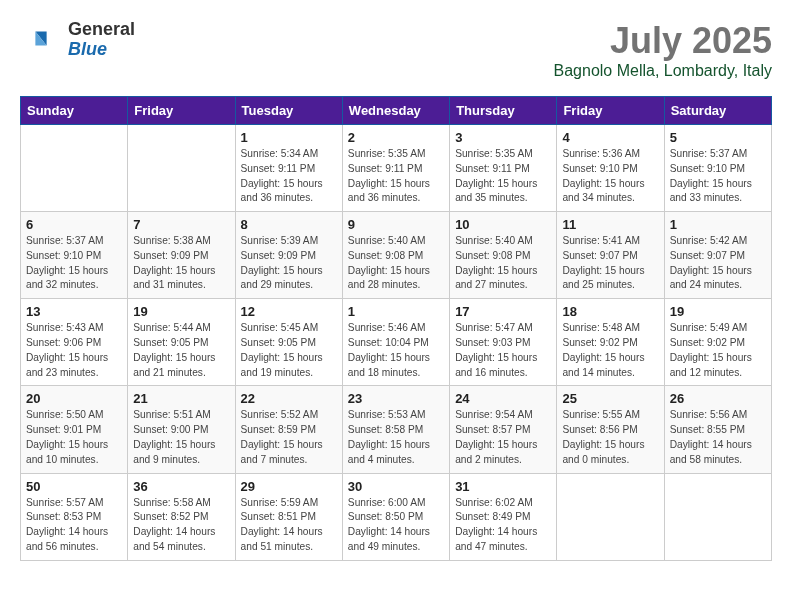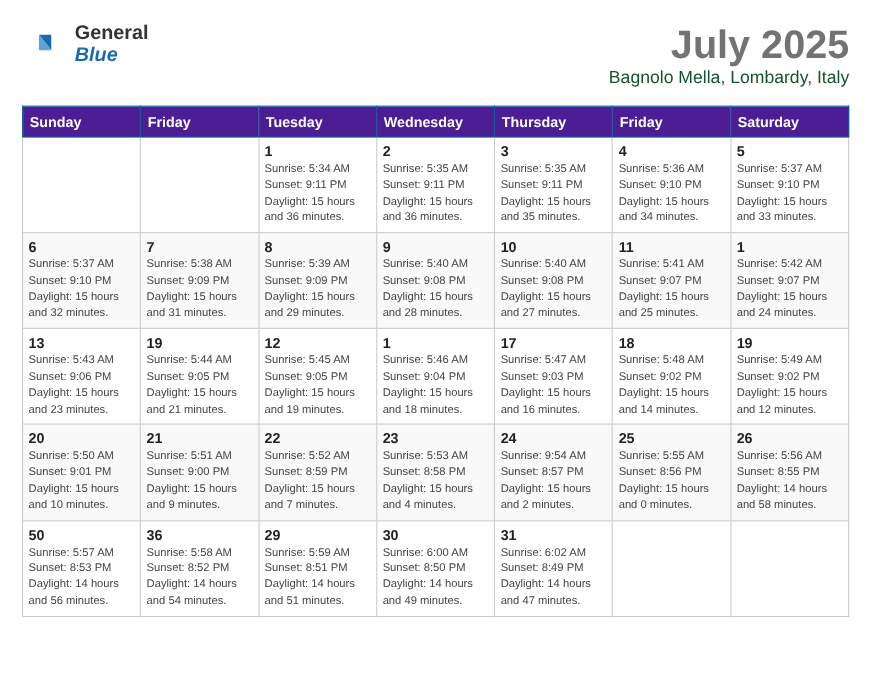--- a/index.html
+++ b/index.html
@@ -219,21 +219,21 @@
         </td>
         <td>
           <span class="day-num">12</span>
           <div class="day-info">Sunrise: 5:45 AM
 Sunset: 9:05 PM
 Daylight: 15 hours and 19 minutes.</div>
         </td>
         <td>
           <span class="day-num">1</span>
           <div class="day-info">Sunrise: 5:46 AM
-Sunset: 9:04 PM
+Sunset: 10:04 PM
 Daylight: 15 hours and 18 minutes.</div>
         </td>
         <td>
           <span class="day-num">17</span>
           <div class="day-info">Sunrise: 5:47 AM
 Sunset: 9:03 PM
 Daylight: 15 hours and 16 minutes.</div>
         </td>
         <td>
           <span class="day-num">18</span>

